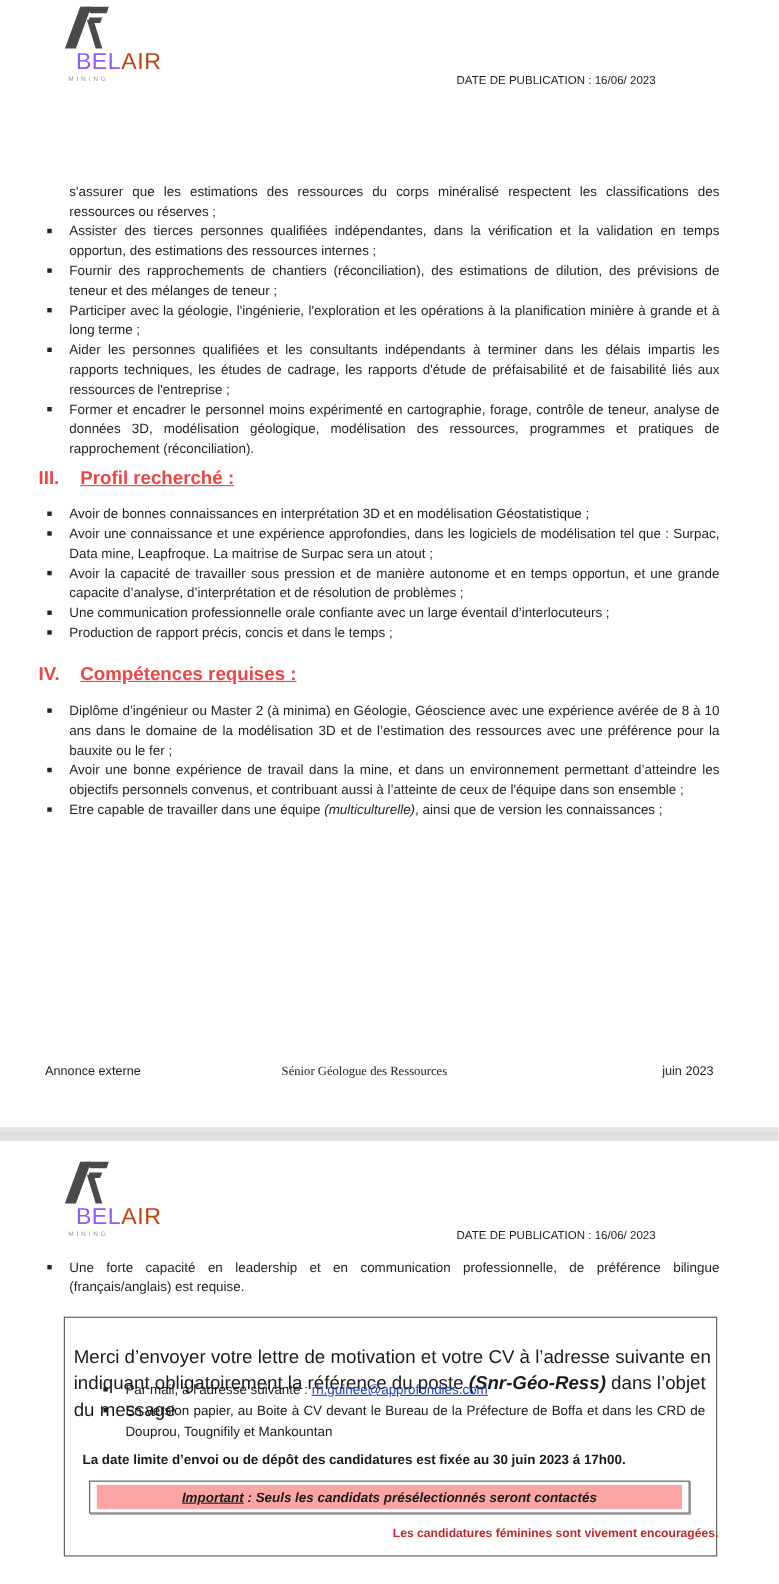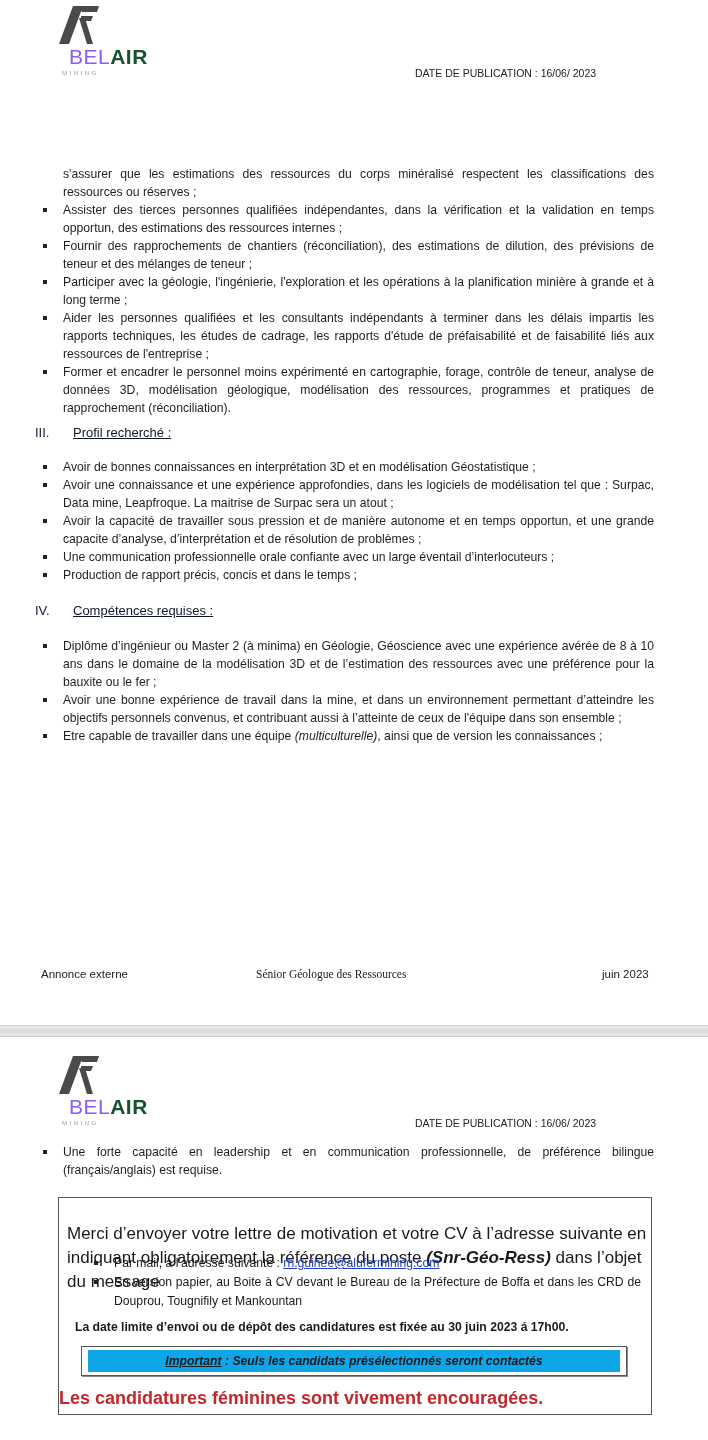--- a/index.html
+++ b/index.html
@@ -10,47 +10,47 @@
     .page1 { top: 0; height: 1025px; }
     .page2 { top: 1037px; height: 403px; }
     .page-gap { position: absolute; left: 0; top: 1025px; width: 708px; height: 12px;
       background: linear-gradient(#e9e9e9, #dcdcdc 45%, #e6e6e6); border-top: 1px solid #d4d4d4; border-bottom: 1px solid #cfcfcf; }
 
     .logo { position: absolute; left: 42px; width: 80px; height: 70px; }
     .logo svg { position: absolute; left: 17px; top: 0; }
     .logo .brand { position: absolute; left: 3px; top: 40px; font-family: "Liberation Sans", sans-serif;
       font-size: 21px; letter-spacing: 0.5px; line-height: 22px; }
     .logo .brand .bel { color: #8b5cf6; margin-left: 24px; }
-    .logo .brand .air { color: #14532d; font-weight: bold; }
+    .logo .brand .air { color: #c2410c; }
     .logo .sub { position: absolute; left: 20px; top: 64px; font-size: 6px; letter-spacing: 2.5px; color: #9a9a9a; }
 
     .pubdate { position: absolute; left: 415px; font-size: 10.5px; color: #222; }
 
     .content { position: absolute; left: 40px; width: 614px; font-size: 12.2px; line-height: 18px; color: #1f1f1f; }
     .content p.cont { padding-left: 23px; text-align: justify; }
     ul.bul { list-style: none; }
     ul.bul li { position: relative; padding-left: 23px; text-align: justify; }
     ul.bul li::before { content: ""; position: absolute; left: 3px; top: 7px; width: 4px; height: 4px; background: #222; }
 
-    .section-h { position: absolute; left: 35px; font-size: 13px; font-weight: normal; color: #0f172a; }
+    .section-h { position: absolute; left: 35px; font-size: 17px; font-weight: bold; color: #ef4444; }
     .section-h .num { display: inline-block; width: 38px; }
     .section-h .title { text-decoration: underline; }
 
     .footer { position: absolute; top: 968px; font-family: "Liberation Sans", sans-serif; font-size: 11.5px; color: #222; }
 
     .box { position: absolute; left: 58px; top: 1197px; width: 594px; height: 218px; border: 1px solid #555; }
     .box .intro { position: absolute; left: 8px; top: 24px; width: 580px; font-size: 17px; line-height: 24px; }
     .box ul.bul { position: absolute; left: 32px; top: 56px; width: 550px; font-size: 12.2px; line-height: 19px; }
     .box .deadline { position: absolute; left: 16px; top: 122px; font-size: 12.2px; font-weight: bold; }
     .box .important { position: absolute; left: 22px; top: 148px; width: 546px; height: 30px; border: 1px solid #555;
       box-shadow: 1px 1px 0 #888; padding: 3px 6px; }
-    .box .important .fill { width: 100%; height: 100%; background: #0ea5e9; text-align: center;
+    .box .important .fill { width: 100%; height: 100%; background: #fca5a5; text-align: center;
       font-size: 12.2px; font-weight: bold; font-style: italic; line-height: 22px; }
     .box .important u { text-decoration: underline; }
-    .box .women { position: absolute; left: 0; top: 190px; width: 594px; text-align: left; font-size: 18px; font-weight: bold; color: #c0282d; }
+    .box .women { position: absolute; left: 0; top: 190px; width: 594px; text-align: right; font-size: 11px; font-weight: bold; color: #c0282d; }
     .email { color: #1f3fbf; text-decoration: underline; }
   </style>
 </head>
 <body>
 
 <div class="page page1">
   <div class="logo" style="top:6px;">
     <svg width="44" height="40" viewBox="0 0 44 40">
       <polygon points="14,0 24,0 10,38 0,38" fill="#4a4a4a"></polygon>
       <polygon points="19,0 40,0 38,6 23,6" fill="#4a4a4a"></polygon>
@@ -119,21 +119,21 @@
 
 <div class="content" style="top:1143px;">
   <ul class="bul">
     <li>Une forte capacité en leadership et en communication professionnelle, de préférence bilingue (français/anglais) est requise.</li>
   </ul>
 </div>
 
 <div class="box">
   <div class="intro"><span>Merci d’envoyer votre lettre de motivation et votre CV à l’adresse suivante en indiquant obligatoirement la référence du poste </span><b><i>(Snr-Géo-Ress)</i></b><span> dans l’objet du message</span></div>
   <ul class="bul">
-    <li><span>Par mail, à l’adresse suivante : </span><a class="email">rh.guinee@alufermining.com</a></li>
+    <li><span>Par mail, à l’adresse suivante : </span><a class="email">rh.guinee@approfondies.com</a></li>
     <li>En version papier, au Boite à CV devant le Bureau de la Préfecture de Boffa et dans les CRD de Douprou, Tougnifily et Mankountan</li>
   </ul>
   <div class="deadline">La date limite d’envoi ou de dépôt des candidatures est fixée au 30 juin 2023 á 17h00.</div>
   <div class="important">
     <div class="fill"><u>Important</u><span> : Seuls les candidats présélectionnés seront contactés</span></div>
   </div>
   <div class="women">Les candidatures féminines sont vivement encouragées.</div>
 </div>
 
 </body></html>

